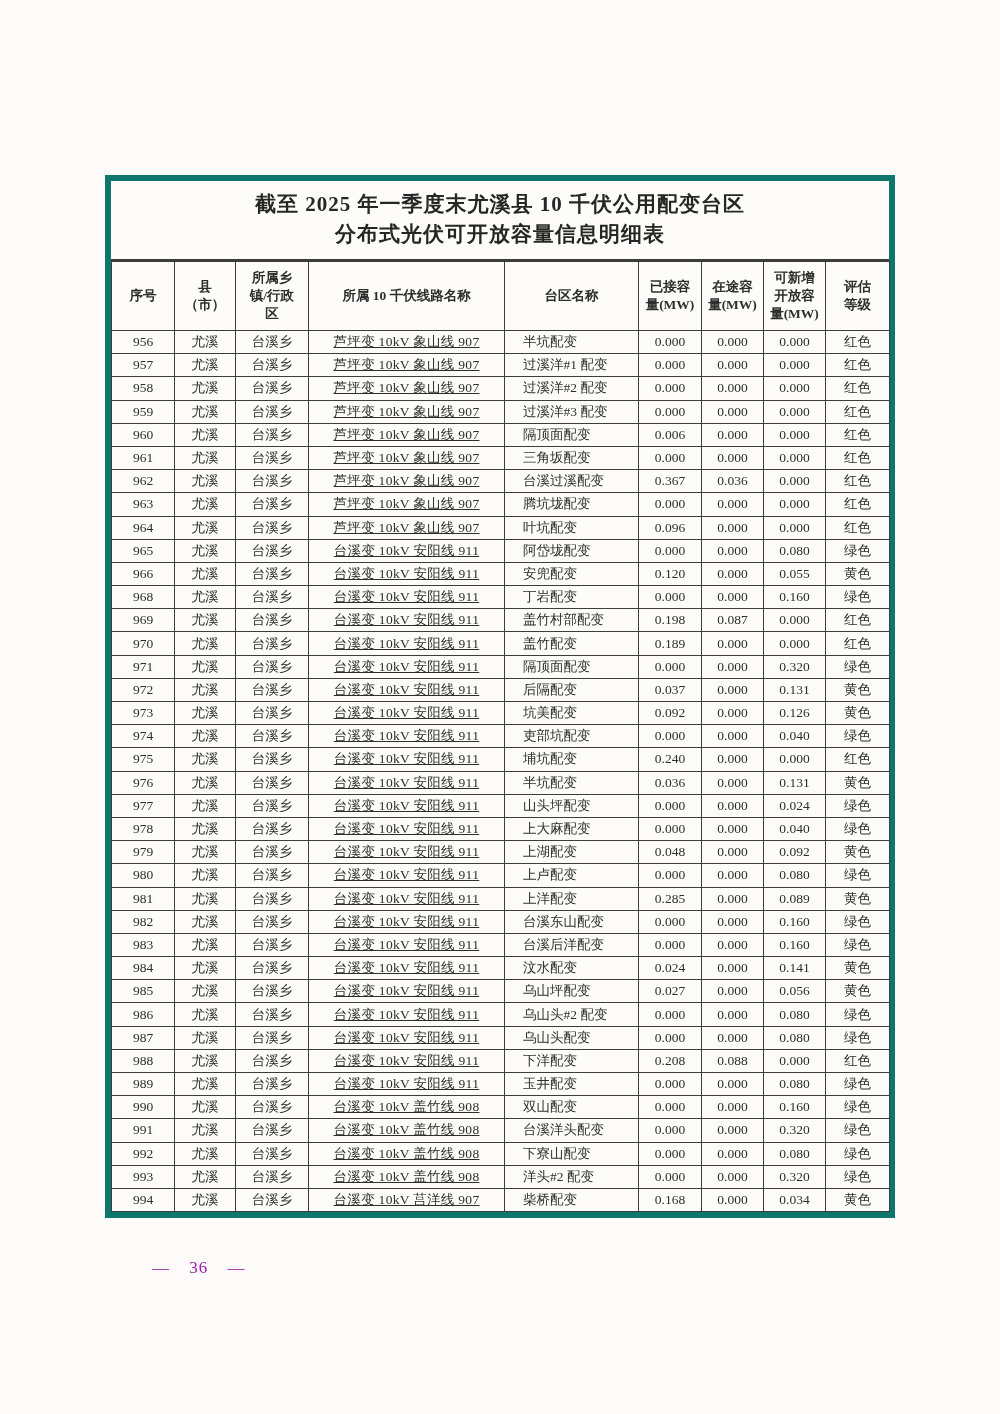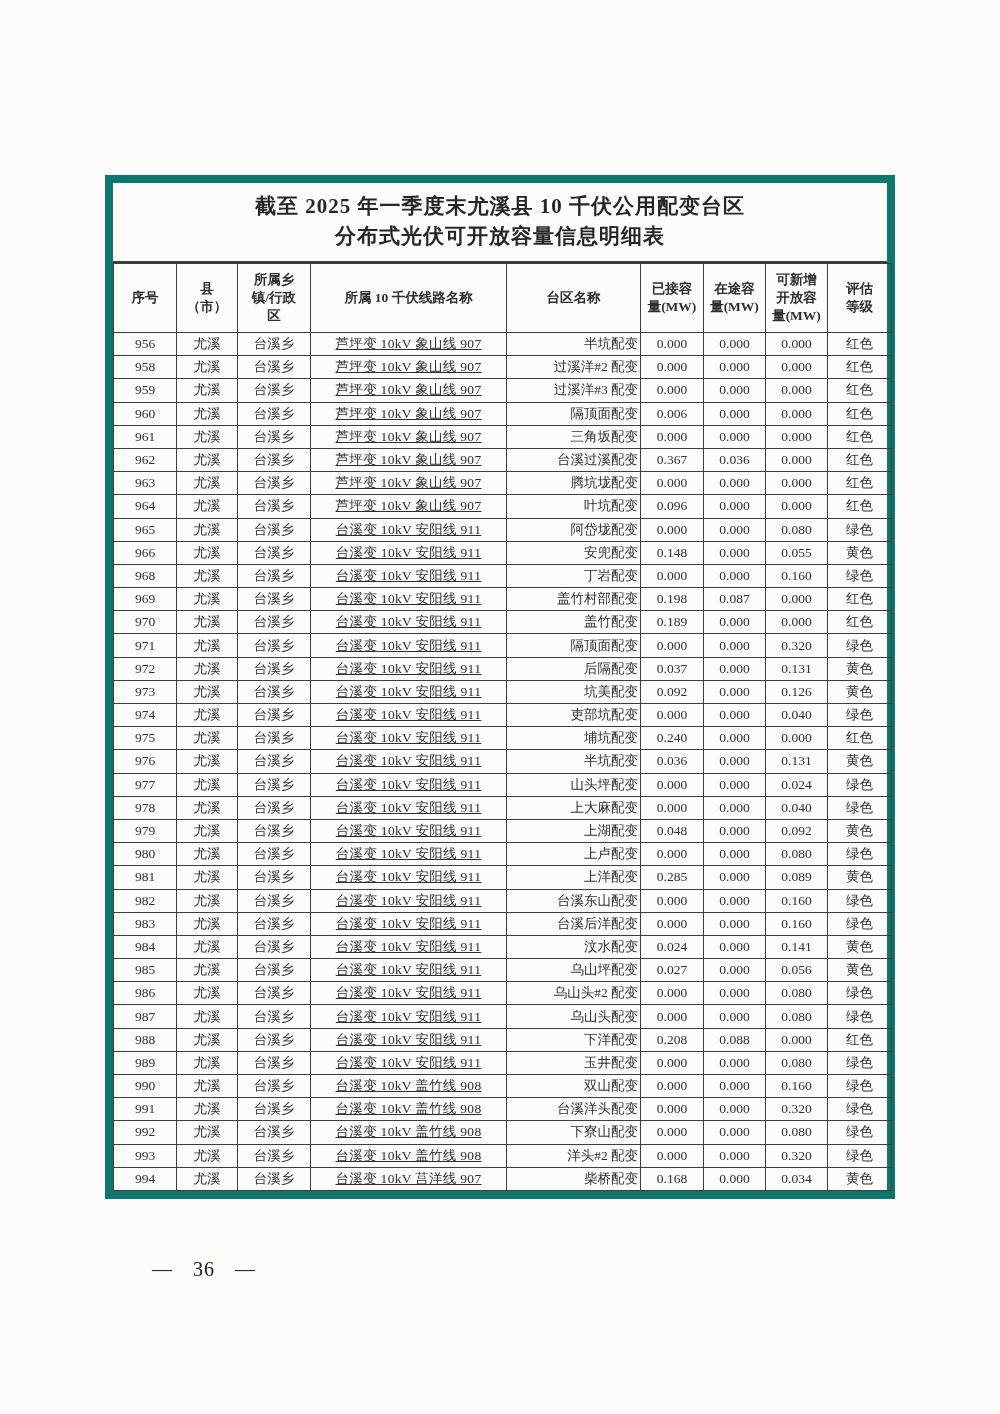--- a/index.html
+++ b/index.html
@@ -12,21 +12,21 @@
     position: relative;
     background: #fdfcfa;
     font-family: "Liberation Serif", "DejaVu Serif", serif;
     color: #2e2e2e;
   }
   .doc-table-wrap {
     position: absolute;
     left: 105px;
     top: 175px;
     width: 790px;
-    border: 8px solid #0f766e;
+    border: 6px solid #0f766e;
     box-sizing: border-box;
     background: transparent;
   }
   .title-block {
     border-bottom: 2px solid #3d3d3d;
     text-align: center;
     padding: 8px 0 10px 0;
   }
   .title-line {
     font-size: 21px;
@@ -59,38 +59,38 @@
     padding: 2px 2px;
   }
   table.data-grid td {
     height: 22.2px;
   }
   table.data-grid td.col-3 {
     letter-spacing: 0.3px;
     text-decoration: underline;
   }
   table.data-grid td.col-4 {
-    text-align: right;
-    padding-left: 2px;
+    text-align: left;
+    padding-left: 18px;
   }
   .col-w-0 { width: 63px; }
   .col-w-1 { width: 61px; }
   .col-w-2 { width: 73px; }
   .col-w-3 { width: 196px; }
   .col-w-4 { width: 134px; }
   .col-w-5 { width: 63px; }
   .col-w-6 { width: 62px; }
   .col-w-7 { width: 62px; }
   .col-w-8 { width: 64px; }
   .page-footer {
     position: absolute;
     left: 152px;
     top: 1258px;
-    font-size: 20px;
-    color: #0f172a;
+    font-size: 17px;
+    color: #a21caf;
     word-spacing: 14px;
     letter-spacing: 1px;
   }
 </style>
 </head>
 <body>
 
 <div class="doc-table-wrap">
   <div class="title-block">
     <div class="title-line">截至 2025 年一季度末尤溪县 10 千伏公用配变台区</div>
@@ -135,20 +135,31 @@
           <td class="col-1">尤溪</td>
           <td class="col-2">台溪乡</td>
           <td class="col-3">芦坪变 10kV 象山线 907</td>
           <td class="col-4">半坑配变</td>
           <td class="col-5">0.000</td>
           <td class="col-6">0.000</td>
           <td class="col-7">0.000</td>
           <td class="col-8">红色</td>
         </tr>
         <tr>
+          <td class="col-0">957</td>
+          <td class="col-1">尤溪</td>
+          <td class="col-2">台溪乡</td>
+          <td class="col-3">芦坪变 10kV 象山线 907</td>
+          <td class="col-4">过溪洋#1 配变</td>
+          <td class="col-5">0.000</td>
+          <td class="col-6">0.000</td>
+          <td class="col-7">0.000</td>
+          <td class="col-8">红色</td>
+        </tr>
+        <tr>
           <td class="col-0">958</td>
           <td class="col-1">尤溪</td>
           <td class="col-2">台溪乡</td>
           <td class="col-3">芦坪变 10kV 象山线 907</td>
           <td class="col-4">过溪洋#2 配变</td>
           <td class="col-5">0.000</td>
           <td class="col-6">0.000</td>
           <td class="col-7">0.000</td>
           <td class="col-8">红色</td>
         </tr>
@@ -228,21 +239,21 @@
           <td class="col-6">0.000</td>
           <td class="col-7">0.080</td>
           <td class="col-8">绿色</td>
         </tr>
         <tr>
           <td class="col-0">966</td>
           <td class="col-1">尤溪</td>
           <td class="col-2">台溪乡</td>
           <td class="col-3">台溪变 10kV 安阳线 911</td>
           <td class="col-4">安兜配变</td>
-          <td class="col-5">0.148</td>
+          <td class="col-5">0.120</td>
           <td class="col-6">0.000</td>
           <td class="col-7">0.055</td>
           <td class="col-8">黄色</td>
         </tr>
         <tr>
           <td class="col-0">968</td>
           <td class="col-1">尤溪</td>
           <td class="col-2">台溪乡</td>
           <td class="col-3">台溪变 10kV 安阳线 911</td>
           <td class="col-4">丁岩配变</td>

